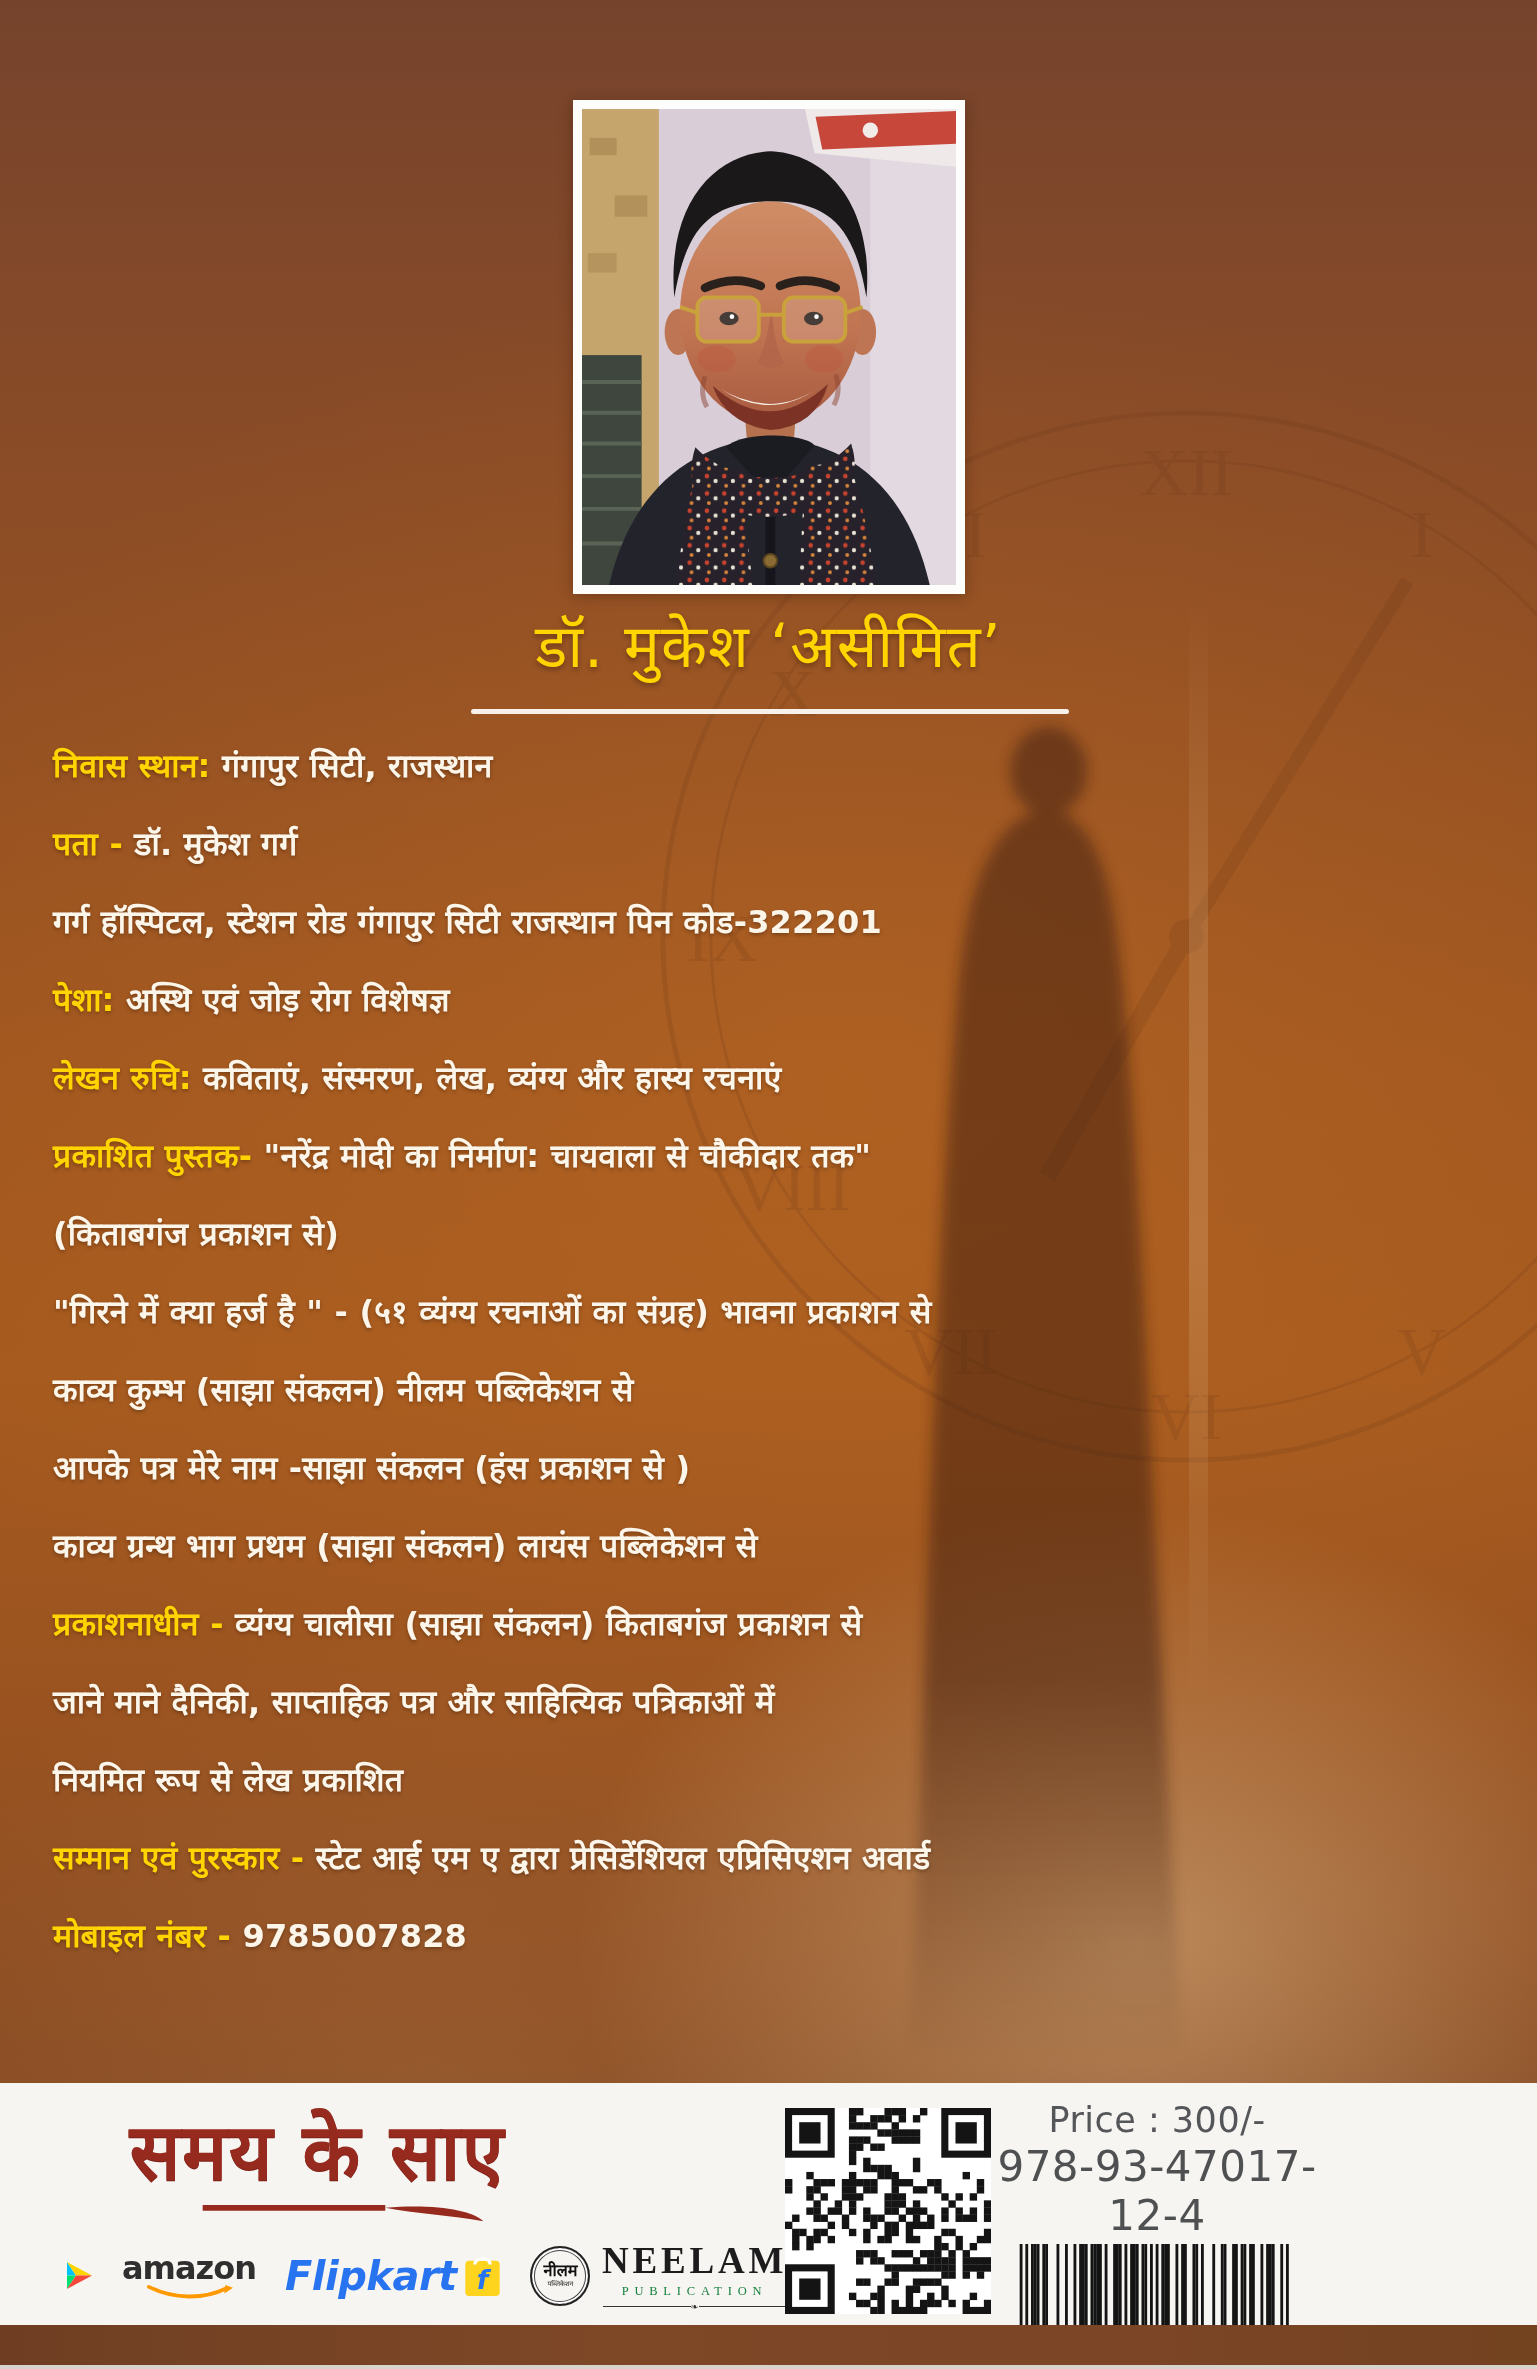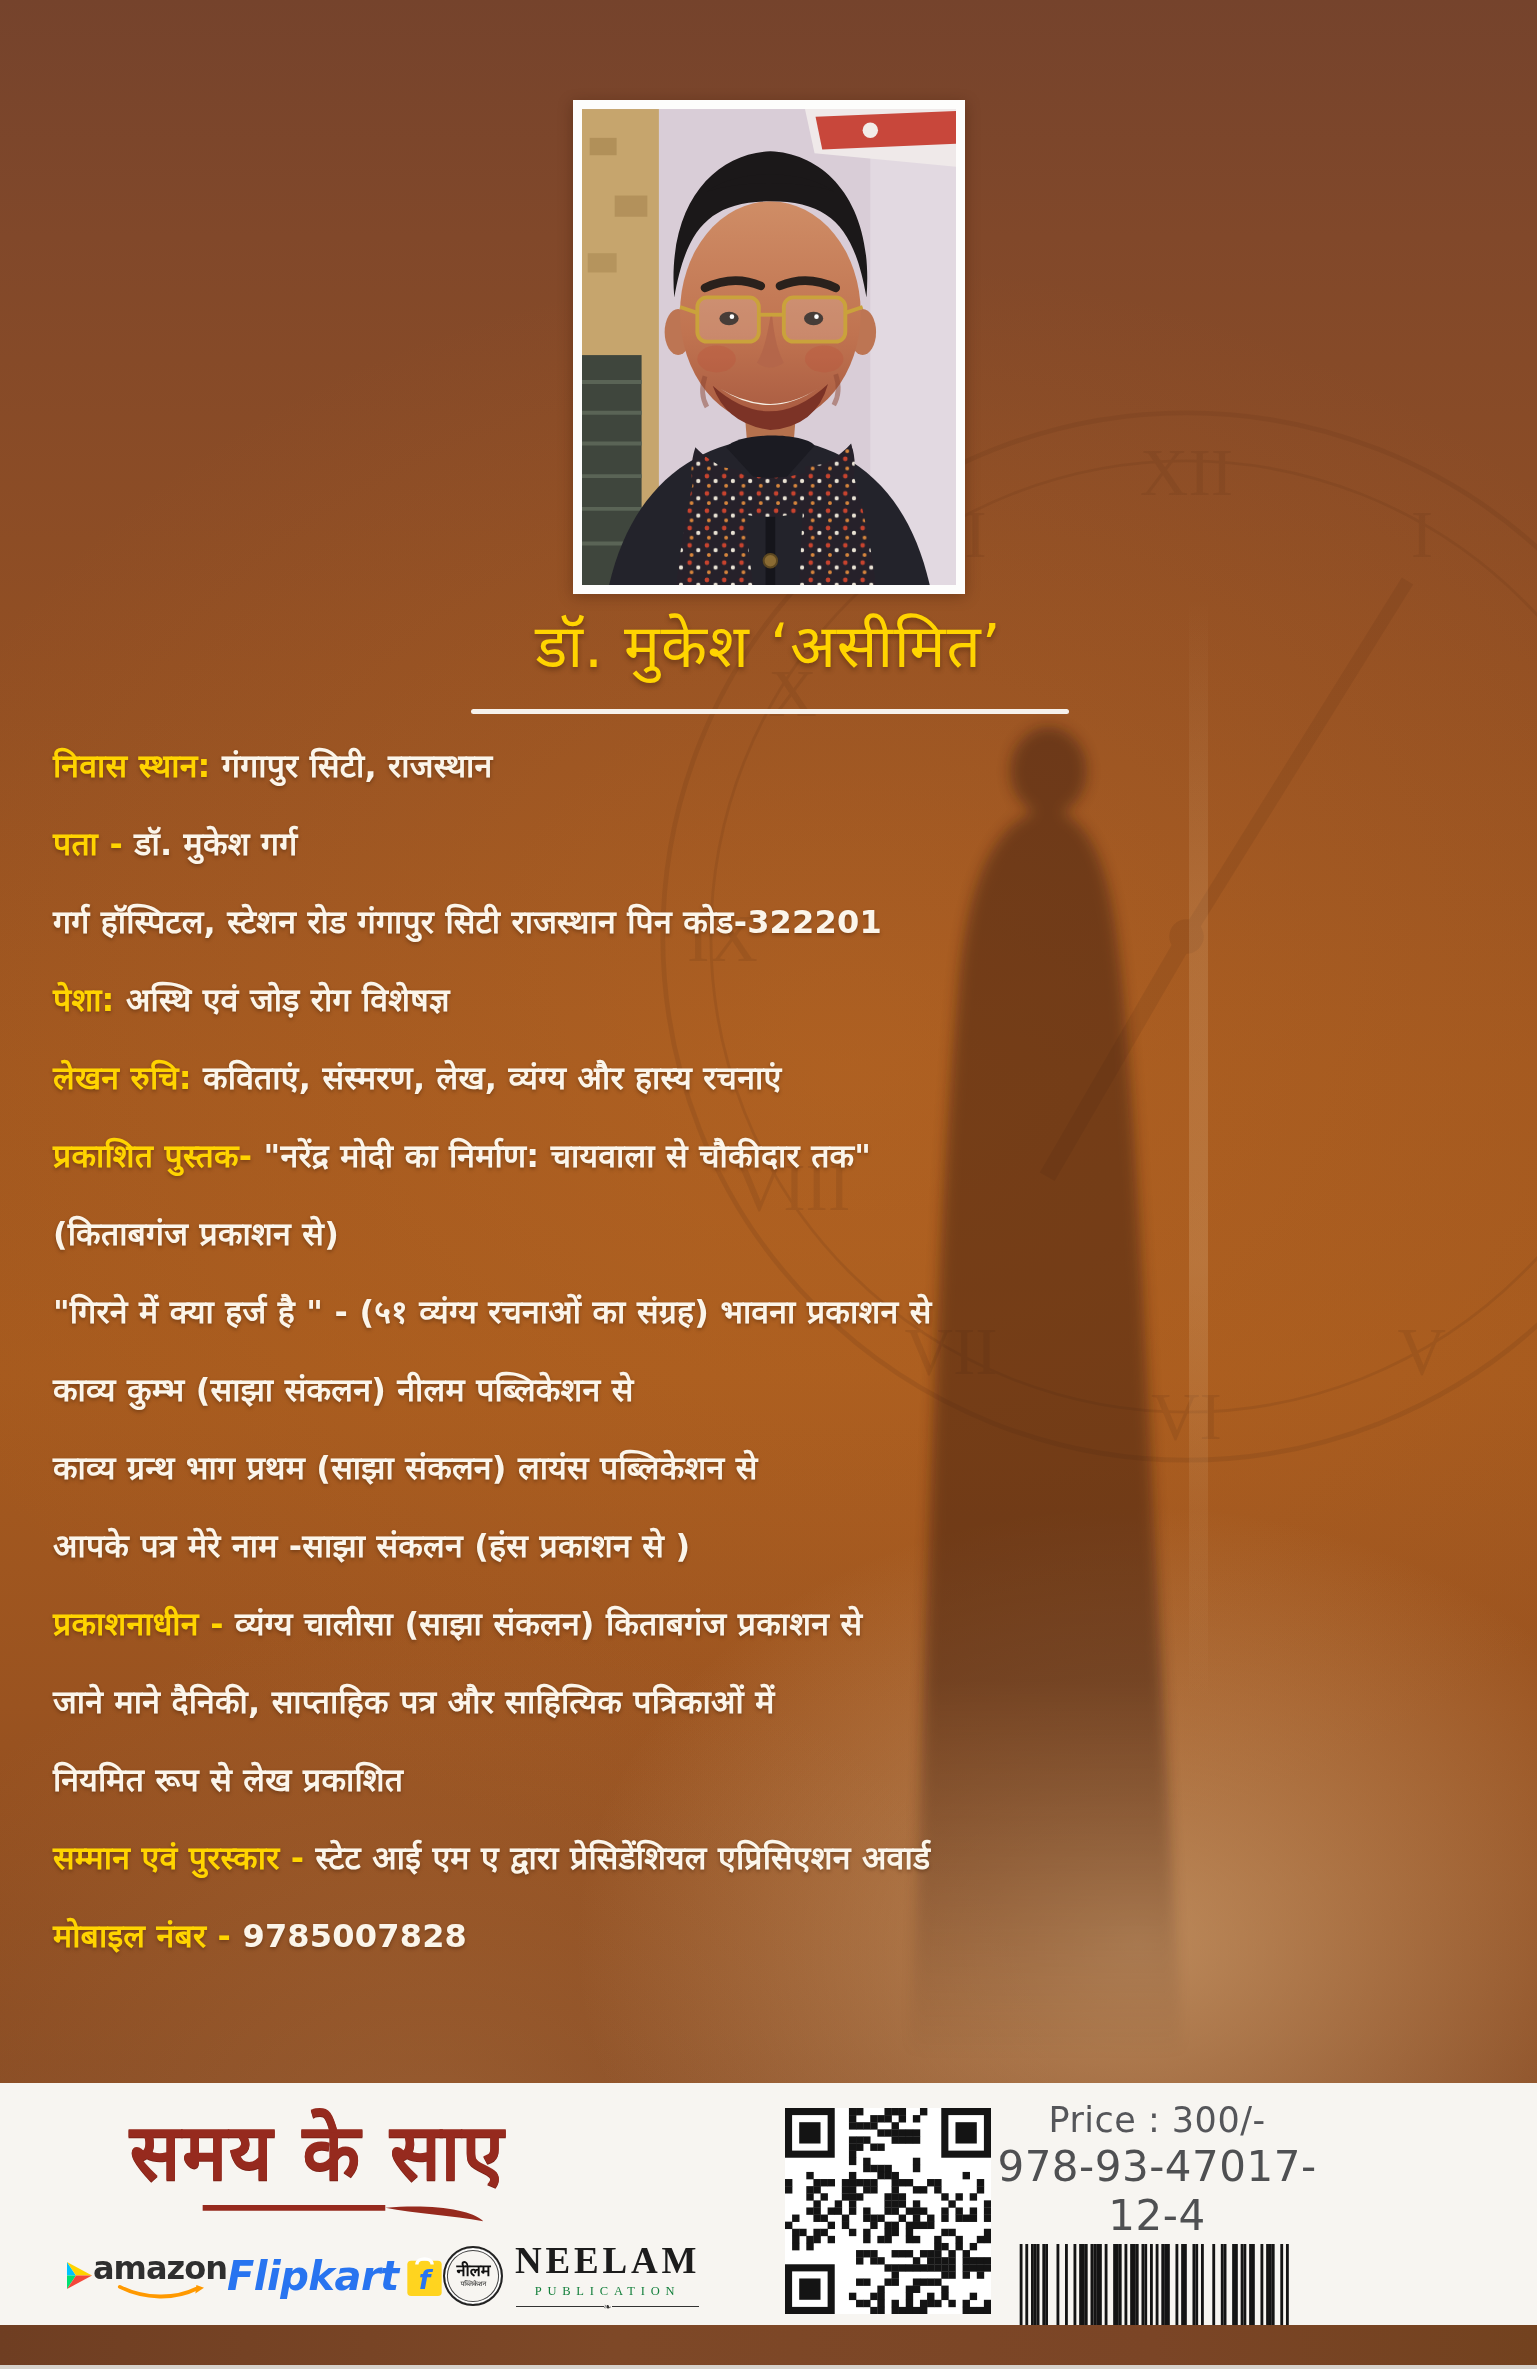--- a/index.html
+++ b/index.html
@@ -36,21 +36,21 @@
   .seg-w{color:#fbf5ea;text-shadow:0 1.9px 3.8px rgba(60,28,8,.40);}
   
   .bottom-bar{position:absolute;left:0;top:2083px;width:1537px;height:242px;background:#f7f5f1;}
   .brown-band{position:absolute;left:0;top:2325px;width:1537px;height:40px;
     background:linear-gradient(90deg,#6f3e22,#7e4827 40%,#7b4526 75%,#73421f);}
   .bottom-strip{position:absolute;left:0;top:2365px;width:1537px;height:3.8px;background:#d7d3cd;}
   .samay-logo{position:absolute;left:87px;top:15.4px;width:461px;text-align:center;color:#962a1e;}
   .samay-text{font-size:75px;font-weight:700;letter-spacing:1.9px;transform:scaleY(1.04);
     text-shadow:0 1px 0 #7d2117;}
   .samay-flourish{display:block;margin:1.9px auto 0;}
-  .stores{position:absolute;left:67px;top:161px;height:63px;display:flex;align-items:center;}
+  .stores{position:absolute;left:67px;top:161px;height:63px;display:flex;align-items:center;gap:29px;}
   .amazon{display:flex;flex-direction:column;align-items:center;line-height:1;}
   .amazon-word{font-size:32px;font-weight:700;color:#2f2f2f;letter-spacing:-1px;}
   .flipkart{display:flex;align-items:center;gap:7.7px;}
   .flipkart-word{font-size:40px;font-weight:800;font-style:italic;color:#2874f0;letter-spacing:-0.5px;}
   .neelam{display:flex;align-items:center;gap:11.5px;}
   .neelam-circle{width:56px;height:56px;border:2.9px solid #222;border-radius:50%;display:flex;flex-direction:column;
     align-items:center;justify-content:center;box-shadow:inset 0 0 0 1.9px #fff,inset 0 0 0 2.9px #444;line-height:1;}
   .neelam-circle .h1{font-size:16.3px;font-weight:700;color:#111;}
   .neelam-circle .h2{font-size:6.7px;color:#222;margin-top:1.9px;}
   .neelam-wordblock{display:flex;flex-direction:column;align-items:center;font-family:"Liberation Serif","DejaVu Serif",serif;}
@@ -193,22 +193,22 @@
   <div class="bio">
       <div class="bio-line"><span class="seg-y">निवास स्थान:</span><span class="seg-w"> गंगापुर सिटी, राजस्थान</span></div>
       <div class="bio-line"><span class="seg-y">पता - </span><span class="seg-w"> डॉ. मुकेश गर्ग</span></div>
       <div class="bio-line"><span class="seg-w">गर्ग हॉस्पिटल, स्टेशन रोड गंगापुर सिटी राजस्थान पिन कोड-322201</span></div>
       <div class="bio-line"><span class="seg-y">पेशा: </span><span class="seg-w"> अस्थि एवं जोड़ रोग विशेषज्ञ</span></div>
       <div class="bio-line"><span class="seg-y">लेखन रुचि: </span><span class="seg-w"> कविताएं, संस्मरण, लेख, व्यंग्य और हास्य रचनाएं</span></div>
       <div class="bio-line"><span class="seg-y">प्रकाशित पुस्तक- </span><span class="seg-w"> "नरेंद्र मोदी का निर्माण: चायवाला से चौकीदार तक"</span></div>
       <div class="bio-line"><span class="seg-w">(किताबगंज प्रकाशन से)</span></div>
       <div class="bio-line"><span class="seg-w">"गिरने में क्या हर्ज है "  - (५१ व्यंग्य रचनाओं का संग्रह) भावना प्रकाशन से</span></div>
       <div class="bio-line"><span class="seg-w">काव्य कुम्भ (साझा संकलन) नीलम पब्लिकेशन से</span></div>
+      <div class="bio-line"><span class="seg-w">आपके  पत्र मेरे नाम -साझा संकलन (हंस प्रकाशन से )</span></div>
       <div class="bio-line"><span class="seg-w">काव्य ग्रन्थ भाग प्रथम  (साझा संकलन)  लायंस पब्लिकेशन से</span></div>
-      <div class="bio-line"><span class="seg-w">आपके  पत्र मेरे नाम -साझा संकलन (हंस प्रकाशन से )</span></div>
       <div class="bio-line"><span class="seg-y">प्रकाशनाधीन - </span><span class="seg-w">व्यंग्य चालीसा (साझा संकलन)  किताबगंज  प्रकाशन  से</span></div>
       <div class="bio-line"><span class="seg-w">जाने माने दैनिकी, साप्ताहिक पत्र और साहित्यिक पत्रिकाओं में</span></div>
       <div class="bio-line"><span class="seg-w">नियमित रूप से लेख प्रकाशित</span></div>
       <div class="bio-line"><span class="seg-y">सम्मान एवं पुरस्कार - </span><span class="seg-w">स्टेट आई एम ए द्वारा प्रेसिडेंशियल एप्रिसिएशन  अवार्ड</span></div>
       <div class="bio-line"><span class="seg-y">मोबाइल नंबर - </span><span class="seg-w">9785007828</span></div>
     </div>
 
   <div class="bottom-bar">
 
     <div class="samay-logo">

